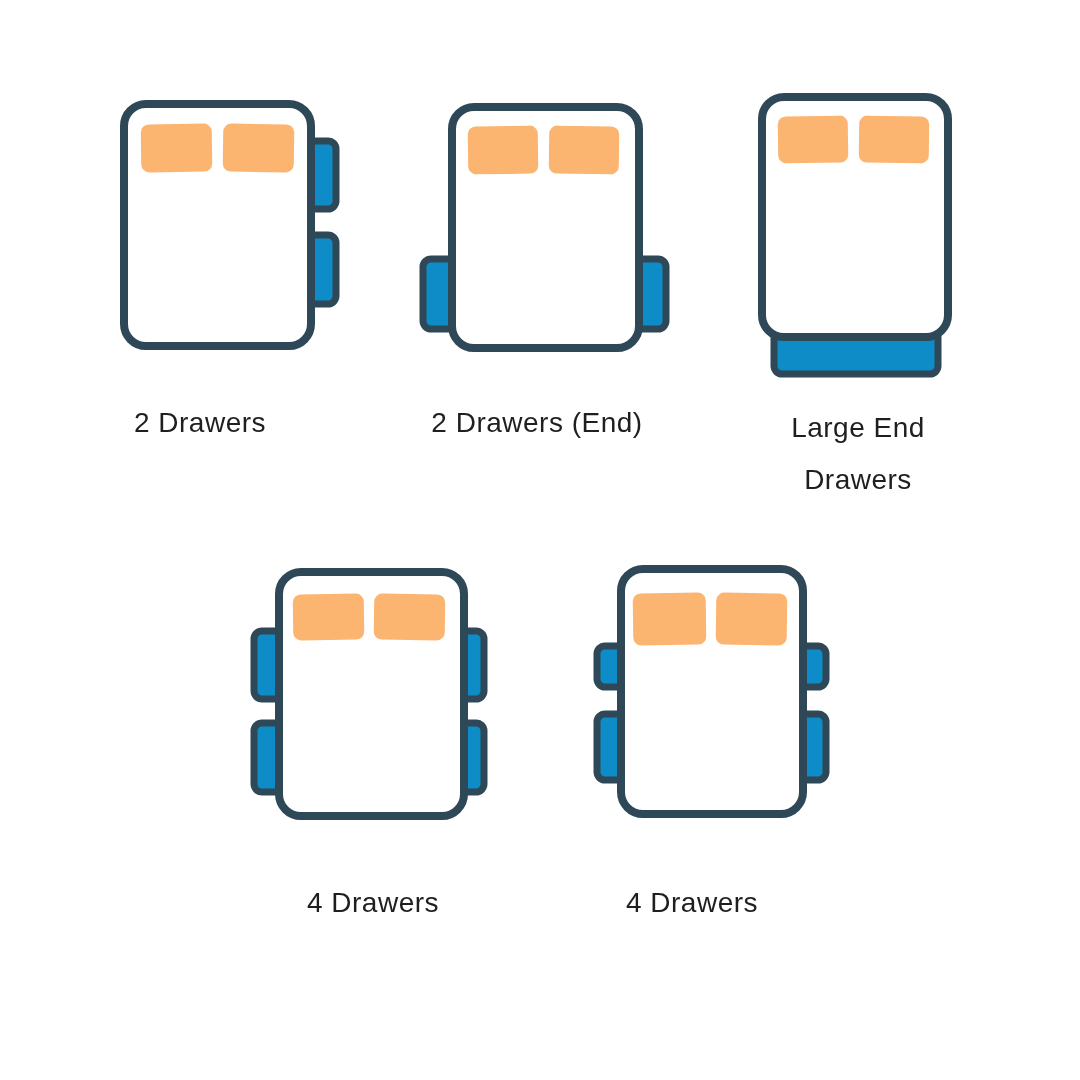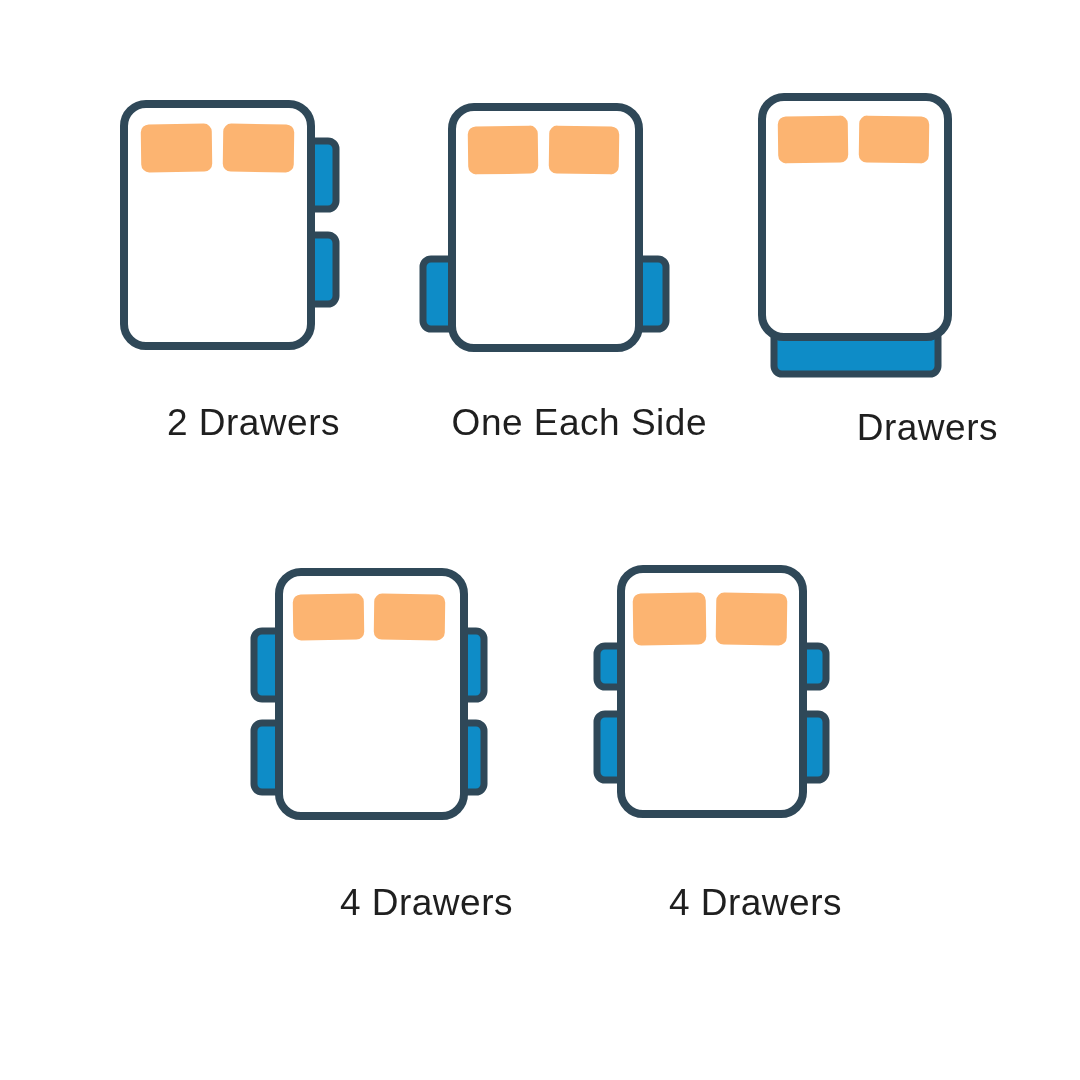--- a/index.html
+++ b/index.html
@@ -34,23 +34,23 @@
   .drawer{
     fill:var(--drawer);
     stroke:var(--outline);
     stroke-width:7;
   }
   .pillow{
     fill:var(--pillow);
   }
   .caption{
     position:absolute;
-    text-align:right;
+    text-align:center;
     color:var(--text);
-    font-size:37px;
+    font-size:28px;
     line-height:52px;
     font-weight:500;
     letter-spacing:0.5px;
   }
 </style>
 </head>
 <body>
 
 <div class="canvas">
 
@@ -98,24 +98,25 @@
       <rect class="pillow" x="633" y="593" width="73" height="52" rx="8" transform="rotate(-0.8 669.5 619)"></rect>
       <rect class="pillow" x="716" y="593" width="71" height="52" rx="8" transform="rotate(0.8 751.5 619)"></rect>
     </g>
   </svg>
 
   <div class="caption" style="left:60px; top:397px; width:280px;">
     <div>2 Drawers</div>
   </div>
 
   <div class="caption" style="left:367px; top:397px; width:340px;">
-    <div>One Each Side</div>
+    <div>2 Drawers (End)</div>
   </div>
 
   <div class="caption" style="left:718px; top:402px; width:280px;">
+    <div>Large End</div>
     <div>Drawers</div>
   </div>
 
   <div class="caption" style="left:233px; top:877px; width:280px;">
     <div>4 Drawers</div>
     <div></div>
   </div>
 
   <div class="caption" style="left:542px; top:877px; width:300px;">
     <div>4 Drawers</div>

